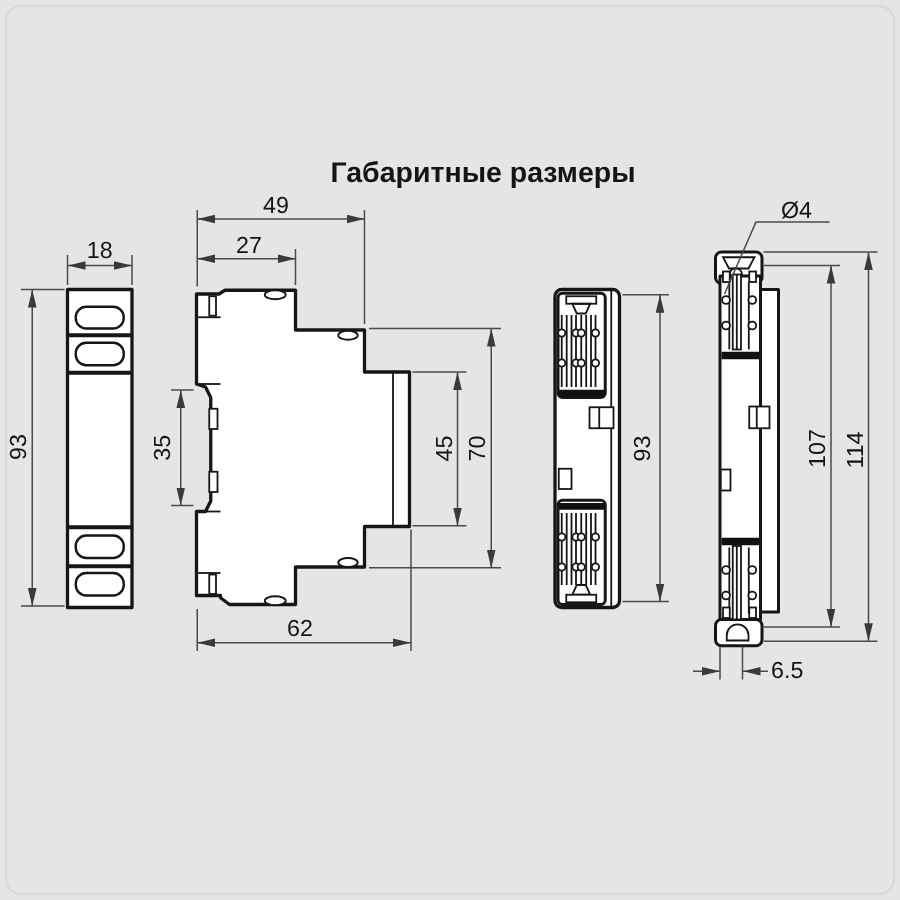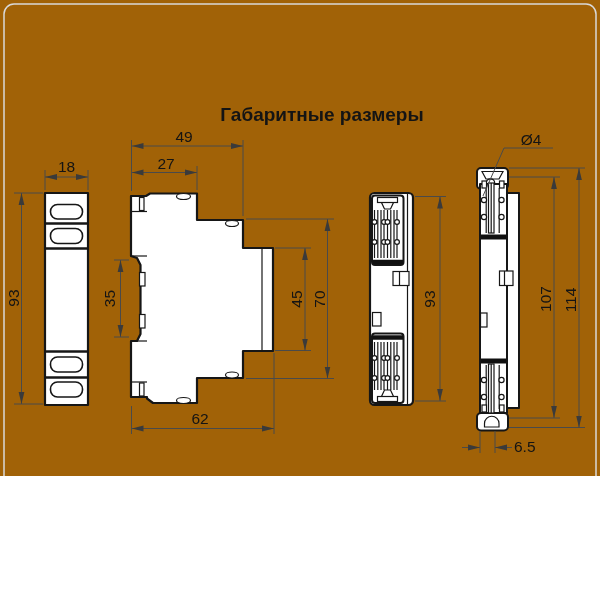--- a/index.html
+++ b/index.html
@@ -1,16 +1,16 @@
 <!DOCTYPE html>
 <html><head>
 <meta charset="utf-8">
 <style>
   html,body{margin:0;padding:0;background:#fff;}
-  #canvas{width:600px;height:476px;position:relative;background:#a16207;overflow:hidden;}
+  #canvas{width:600px;height:600px;position:relative;background:#e5e5e5;overflow:hidden;}
   svg{display:block;}
   text{font-family:"Liberation Sans","DejaVu Sans",sans-serif;font-size:15.5px;fill:#141414;}
   .title-text{font-size:19px;font-weight:bold;}
   .outline{fill:#ffffff;stroke:#161616;stroke-width:2.2;stroke-linejoin:round;}
   .outline-thin{fill:#ffffff;stroke:#161616;stroke-width:2;stroke-linejoin:round;}
   .thick{stroke:#161616;stroke-width:2.6;fill:none;}
   .med{fill:#ffffff;stroke:#161616;stroke-width:1.6;}
   .fine{fill:none;stroke:#161616;stroke-width:1.2;}
   .finew{fill:#ffffff;stroke:#161616;stroke-width:1.2;}
   .band{stroke:#111111;stroke-width:4.5;fill:none;}

